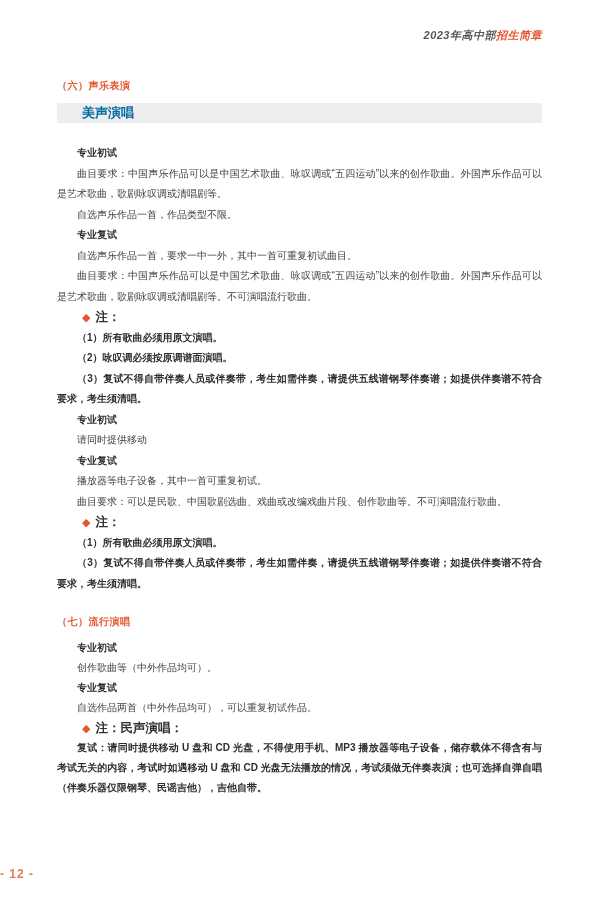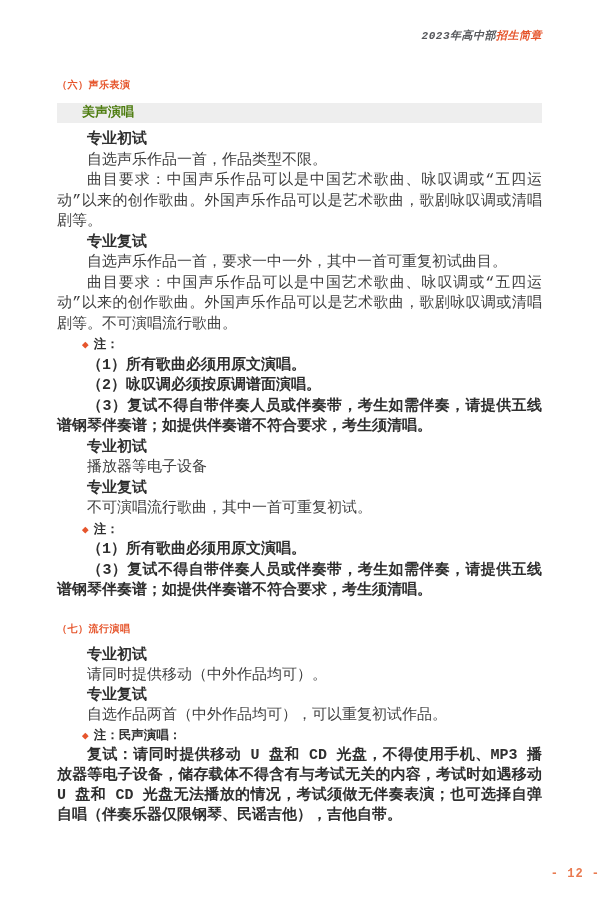--- a/index.html
+++ b/index.html
@@ -1,20 +1,20 @@
 <!DOCTYPE html>
 <html><head>
 <meta charset="utf-8">
 <style>
   html,body{margin:0;padding:0;background:#ffffff;}
   .page{
     position:relative;
     width:600px;height:923px;
     background:#ffffff;
-    font-family:Liberation Mono, monospace;
+    font-family:Liberation Sans, sans-serif;
     overflow:hidden;
   }
   .doc-header{
     position:absolute;top:28px;right:58px;
     font-size:11px;font-weight:bold;font-style:italic;
     color:#55575B;letter-spacing:0.5px;
   }
   .doc-header .accent{color:#E6552C;}
   .content{
     position:absolute;left:57px;top:76px;width:485px;
@@ -23,83 +23,84 @@
     margin:0;
     font-size:10px;font-weight:bold;color:#E6552C;
     line-height:20px;letter-spacing:0.5px;
   }
   .section-heading.first{margin-bottom:7px;}
   .section-heading.second{margin-top:18px;margin-bottom:6px;}
   .subbar{
     background:#EEEEEE;
     height:20px;line-height:20px;
     padding-left:25px;
-    font-size:13px;font-weight:bold;color:#4d7c0f;
-    margin-bottom:7px;
+    font-size:13px;font-weight:bold;color:#0369a1;
+    margin-bottom:20px;
   }
   .subbar.second{margin-top:3px;}
   .p{
     margin:0;
-    font-size:15px;line-height:20.5px;
+    font-size:10px;line-height:20.5px;
     color:#3E3E3E;
     text-align:justify;text-align-last:left;
     text-indent:2em;
   }
   .p.bold{font-weight:bold;color:#2F2F2F;}
   .sec7 .p{line-height:20px;}
   .note-head{margin:0;font-size:12.5px;line-height:20.5px;text-indent:2em;}
   .sec7 .note-head{line-height:20px;}
   .note-head .diamond{color:#E6552C;font-size:11px;margin-right:5px;font-style:normal;}
   .note-head strong{color:#2F2F2F;font-size:12.5px;}
   .footer{
     position:absolute;top:867px;left:0;width:600px;
-    text-align:right;
+    text-align:left;
     font-size:12px;font-weight:bold;color:#E97A50;
     letter-spacing:1px;
   }
 </style>
 </head>
 <body>
 
 <div class="page">
 
   <div class="doc-header">
     <span>2023年高中部</span><span class="accent">招生简章</span>
   </div>
 
   <div class="content">
 
     <h2 class="section-heading first">（六）声乐表演</h2>
 
     <div class="subbar">美声演唱</div>
 
     <p class="p bold">专业初试</p>
+    <p class="p">曲目要求：中国声乐作品可以是中国艺术歌曲、咏叹调或“五四运动”以来的创作歌曲。外国声乐作品可以是艺术歌曲，歌剧咏叹调或清唱剧等。</p>
     <p class="p">自选声乐作品一首，作品类型不限。</p>
-    <p class="p">曲目要求：中国声乐作品可以是中国艺术歌曲、咏叹调或“五四运动”以来的创作歌曲。外国声乐作品可以是艺术歌曲，歌剧咏叹调或清唱剧等。</p>
     <p class="p bold">专业复试</p>
     <p class="p">自选声乐作品一首，要求一中一外，其中一首可重复初试曲目。</p>
     <p class="p">曲目要求：中国声乐作品可以是中国艺术歌曲、咏叹调或“五四运动”以来的创作歌曲。外国声乐作品可以是艺术歌曲，歌剧咏叹调或清唱剧等。不可演唱流行歌曲。</p>
     <p class="note-head"><span class="diamond">◆</span><strong>注：</strong></p>
     <p class="p bold">（1）所有歌曲必须用原文演唱。</p>
     <p class="p bold">（2）咏叹调必须按原调谱面演唱。</p>
     <p class="p bold">（3）复试不得自带伴奏人员或伴奏带，考生如需伴奏，请提供五线谱钢琴伴奏谱；如提供伴奏谱不符合要求，考生须清唱。</p>
 
 
     <p class="p bold">专业初试</p>
-    <p class="p">播放器等电子设备</p>
+    <p class="p">请同时提供移动</p>
     <p class="p bold">专业复试</p>
-    <p class="p">不可演唱流行歌曲，其中一首可重复初试。</p>
+    <p class="p">播放器等电子设备，其中一首可重复初试。</p>
+    <p class="p">曲目要求：可以是民歌、中国歌剧选曲、戏曲或改编戏曲片段、创作歌曲等。不可演唱流行歌曲。</p>
     <p class="note-head"><span class="diamond">◆</span><strong>注：</strong></p>
     <p class="p bold">（1）所有歌曲必须用原文演唱。</p>
     <p class="p bold">（3）复试不得自带伴奏人员或伴奏带，考生如需伴奏，请提供五线谱钢琴伴奏谱；如提供伴奏谱不符合要求，考生须清唱。</p>
 
     <div class="sec7">
       <h2 class="section-heading second">（七）流行演唱</h2>
       <p class="p bold">专业初试</p>
-      <p class="p">请同时提供移动（中外作品均可）。</p>
+      <p class="p">创作歌曲等（中外作品均可）。</p>
       <p class="p bold">专业复试</p>
       <p class="p">自选作品两首（中外作品均可），可以重复初试作品。</p>
       <p class="note-head"><span class="diamond">◆</span><strong>注：民声演唱：</strong></p>
       <p class="p bold">复试：请同时提供移动 U 盘和 CD 光盘，不得使用手机、MP3 播放器等电子设备，储存载体不得含有与考试无关的内容，考试时如遇移动 U 盘和 CD 光盘无法播放的情况，考试须做无伴奏表演；也可选择自弹自唱（伴奏乐器仅限钢琴、民谣吉他），吉他自带。</p>
     </div>
 
   </div>
 
   <div class="footer">- 12 -</div>
 

